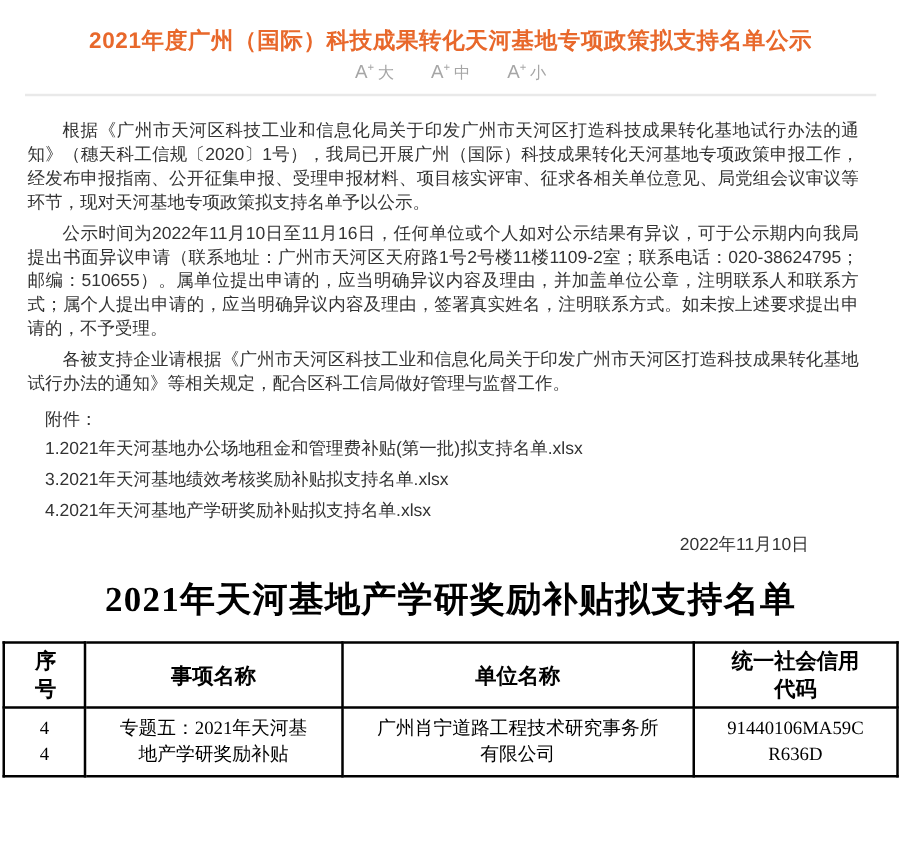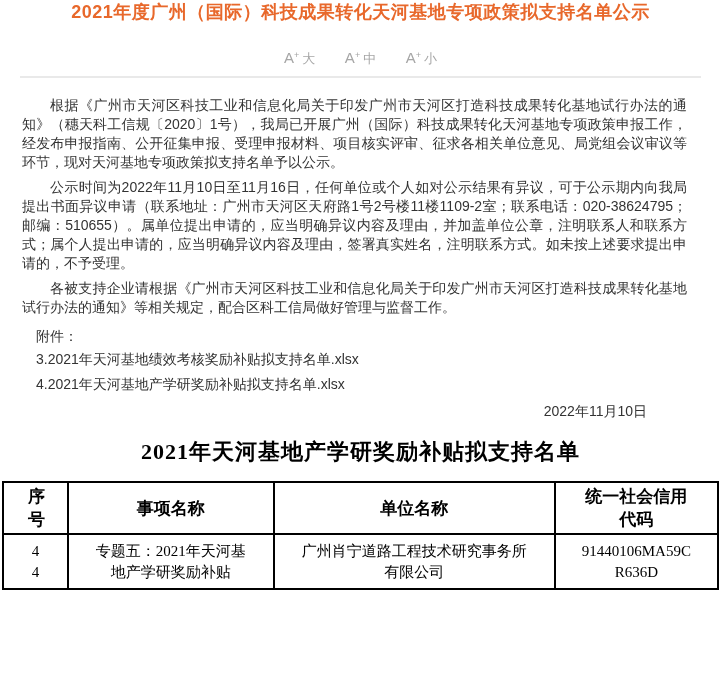--- a/index.html
+++ b/index.html
@@ -7,37 +7,38 @@
     position:relative;
     width:721px;height:686px;
     margin:0 auto;
     background:#ffffff;
     overflow:hidden;
     font-family:"Liberation Sans",sans-serif;
     color:#333;
   }
   
   .doc-title{
+    padding-top:20px;
     text-align:center;
     color:#e8682b;
     font-size:18px;
     font-weight:bold;
     letter-spacing:0.5px;
   }
   .meta{
     margin-top:11px;
     text-align:center;
     font-size:12px;
     color:#999999;
   }
   .meta .pair{margin:0 9px;}
   .meta .val{margin-left:2px;color:#999999;}
   .meta .val-views{margin-left:10px;}
   .font-controls{
-    margin-top:25px;
+    margin-top:5px;
     text-align:center;
     font-size:13px;
     color:#a6a6a6;
   }
   .font-control{
     display:inline-block;
     margin:0 13px;
     cursor:pointer;
   }
   .font-control .a{font-size:15px;}
@@ -78,21 +79,21 @@
     margin-top:8px;
     text-align:right;
     padding-right:40px;
   }
   
   .table-title{
     margin-top:16px;
     text-align:center;
     font-family:"Liberation Serif","DejaVu Serif",serif;
     font-weight:bold;
-    font-size:22px;
+    font-size:28px;
     color:#000;
     letter-spacing:1px;
   }
   table.support-table{
     margin:14px auto 0 auto;
     width:717px;
     border-collapse:collapse;
     table-layout:fixed;
     font-family:"Liberation Serif","DejaVu Serif",serif;
     color:#000;
@@ -141,20 +142,21 @@
   </div>
 
   <div class="divider"></div>
 
   <div class="article">
     <p class="body-para">根据《广州市天河区科技工业和信息化局关于印发广州市天河区打造科技成果转化基地试行办法的通知》（穗天科工信规〔2020〕1号），我局已开展广州（国际）科技成果转化天河基地专项政策申报工作，经发布申报指南、公开征集申报、受理申报材料、项目核实评审、征求各相关单位意见、局党组会议审议等环节，现对天河基地专项政策拟支持名单予以公示。</p>
     <p class="body-para">公示时间为2022年11月10日至11月16日，任何单位或个人如对公示结果有异议，可于公示期内向我局提出书面异议申请（联系地址：广州市天河区天府路1号2号楼11楼1109-2室；联系电话：020-38624795；邮编：510655）。属单位提出申请的，应当明确异议内容及理由，并加盖单位公章，注明联系人和联系方式；属个人提出申请的，应当明确异议内容及理由，签署真实姓名，注明联系方式。如未按上述要求提出申请的，不予受理。</p>
     <p class="body-para">各被支持企业请根据《广州市天河区科技工业和信息化局关于印发广州市天河区打造科技成果转化基地试行办法的通知》等相关规定，配合区科工信局做好管理与监督工作。</p>
 
     <div class="attachments-label">附件：</div>
+    <a class="attachment">1.2021年天河基地办公场地租金和管理费补贴(第一批)拟支持名单.xlsx</a>
     <a class="attachment">3.2021年天河基地绩效考核奖励补贴拟支持名单.xlsx</a>
     <a class="attachment">4.2021年天河基地产学研奖励补贴拟支持名单.xlsx</a>
 
     <div class="sign-date">2022年11月10日</div>
   </div>
 
   <div class="table-title">2021年天河基地产学研奖励补贴拟支持名单</div>
 
   <table class="support-table">
     <colgroup>

